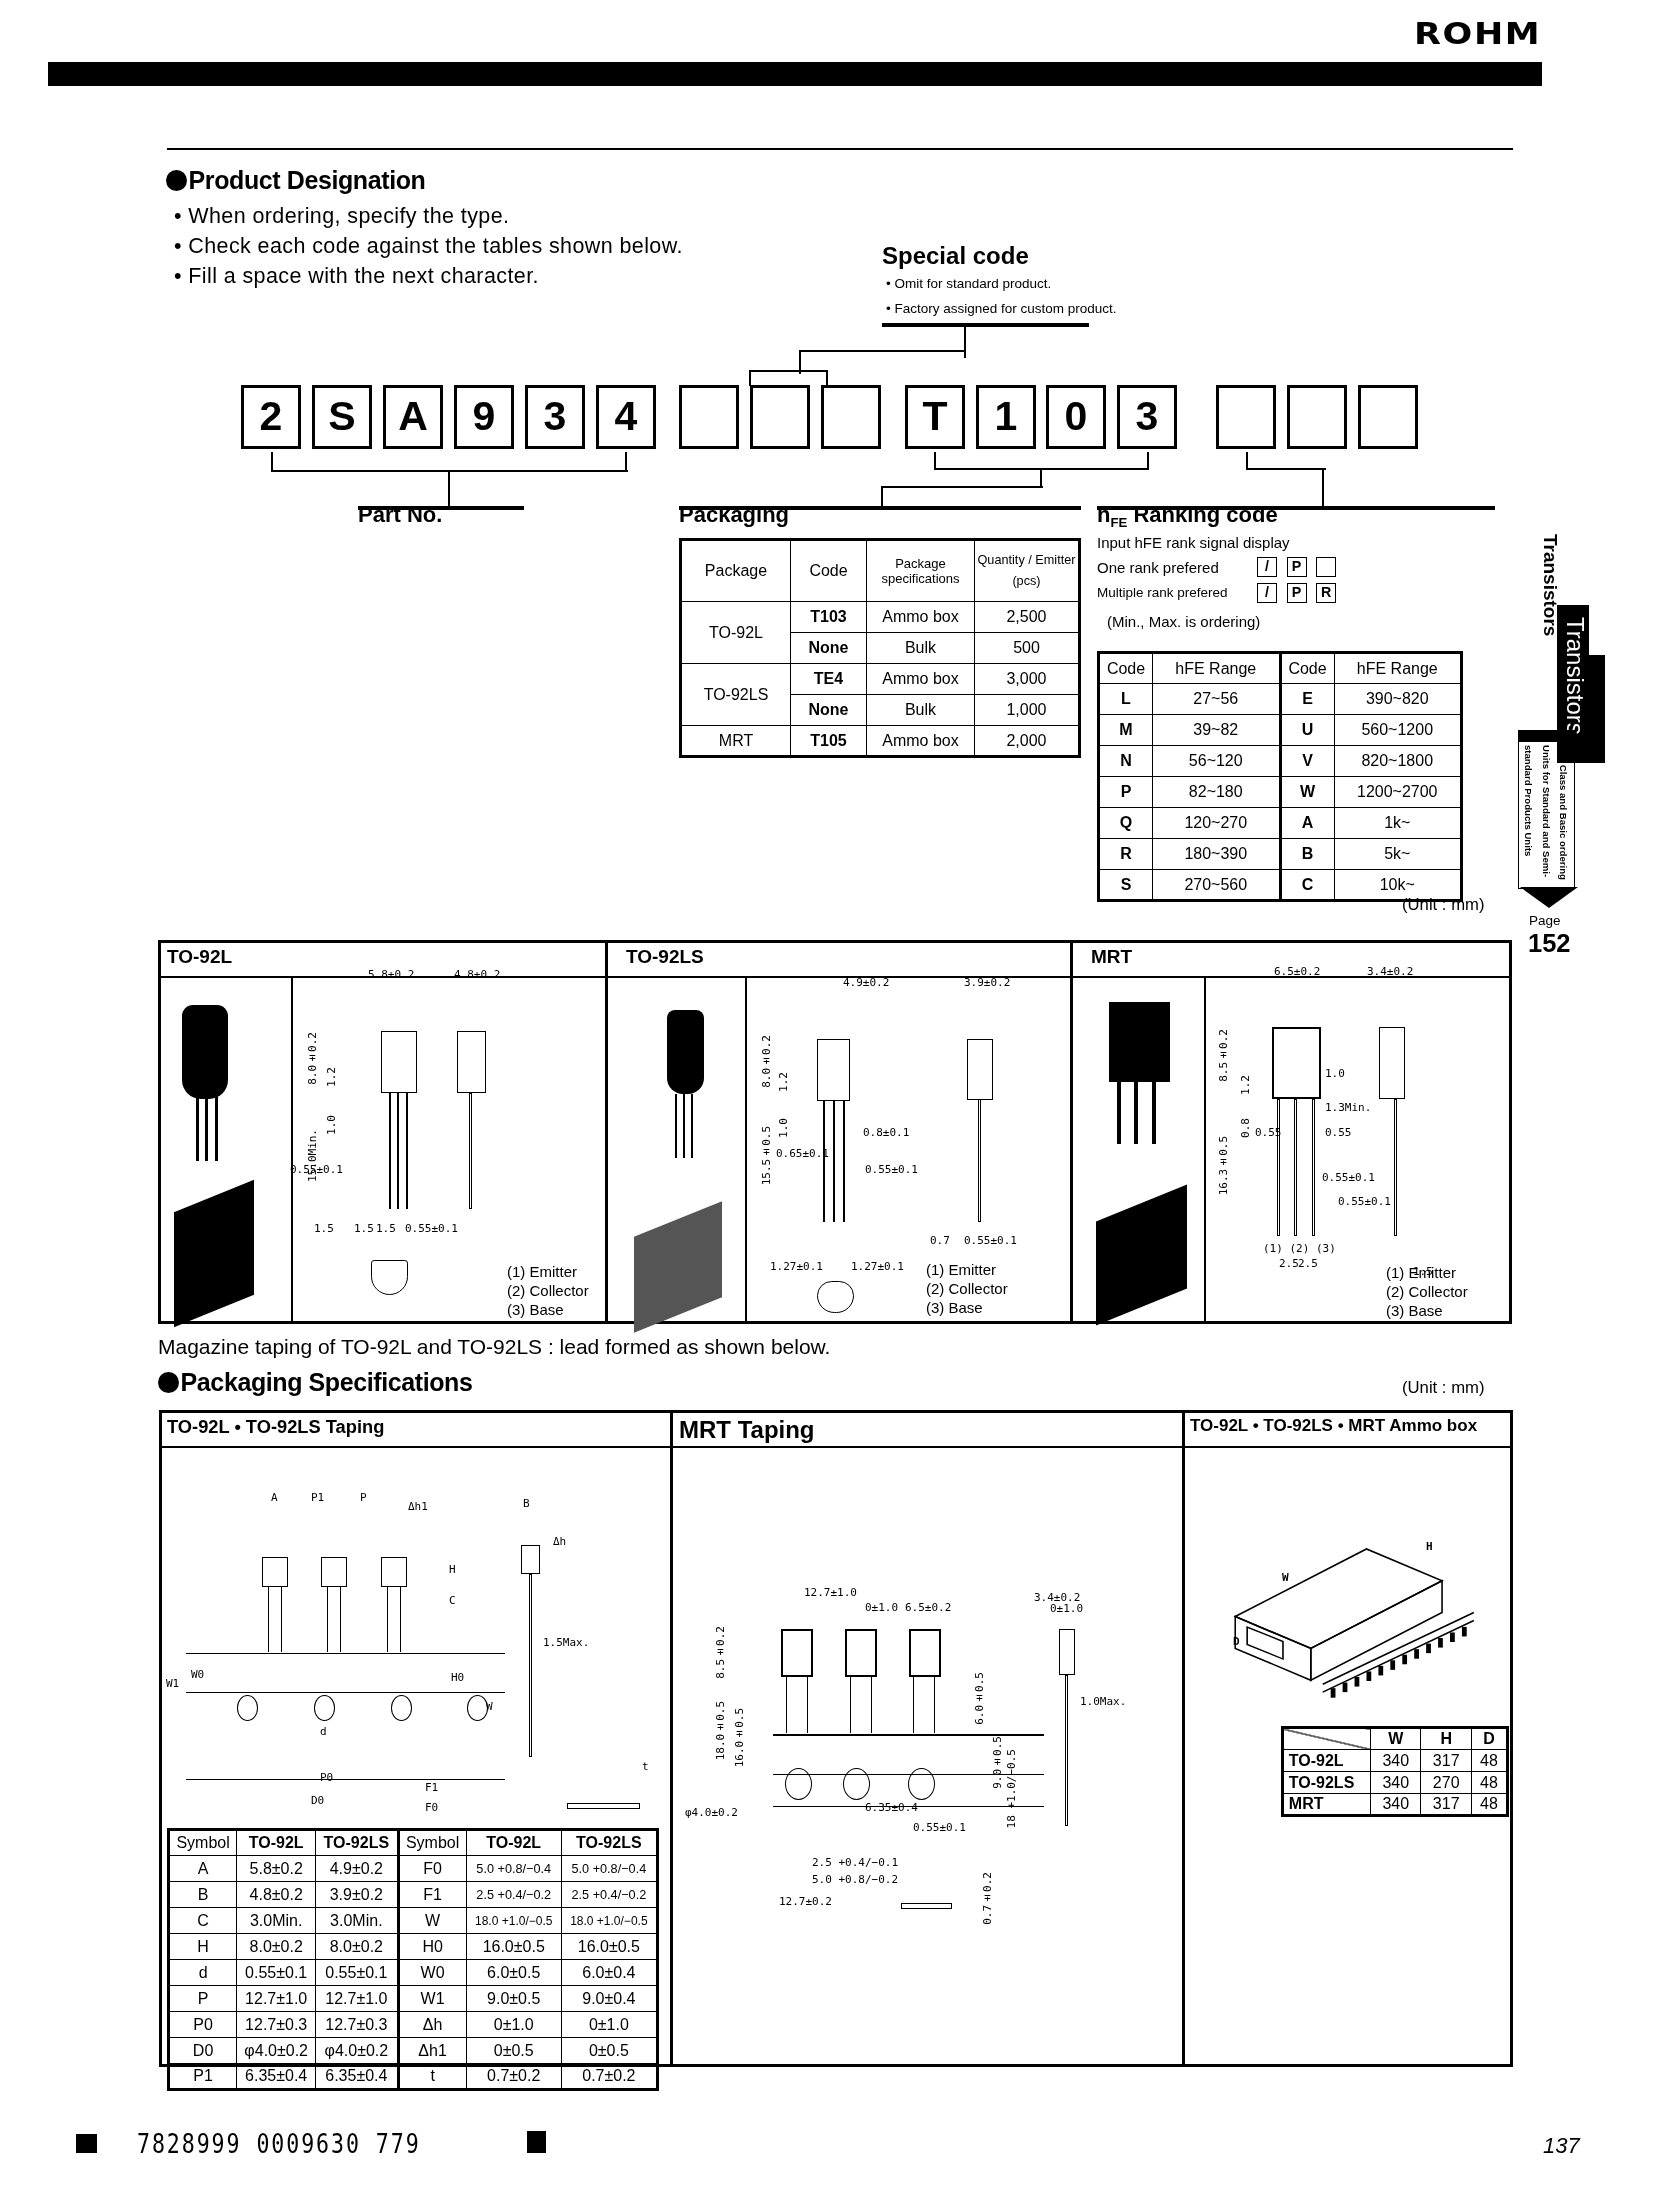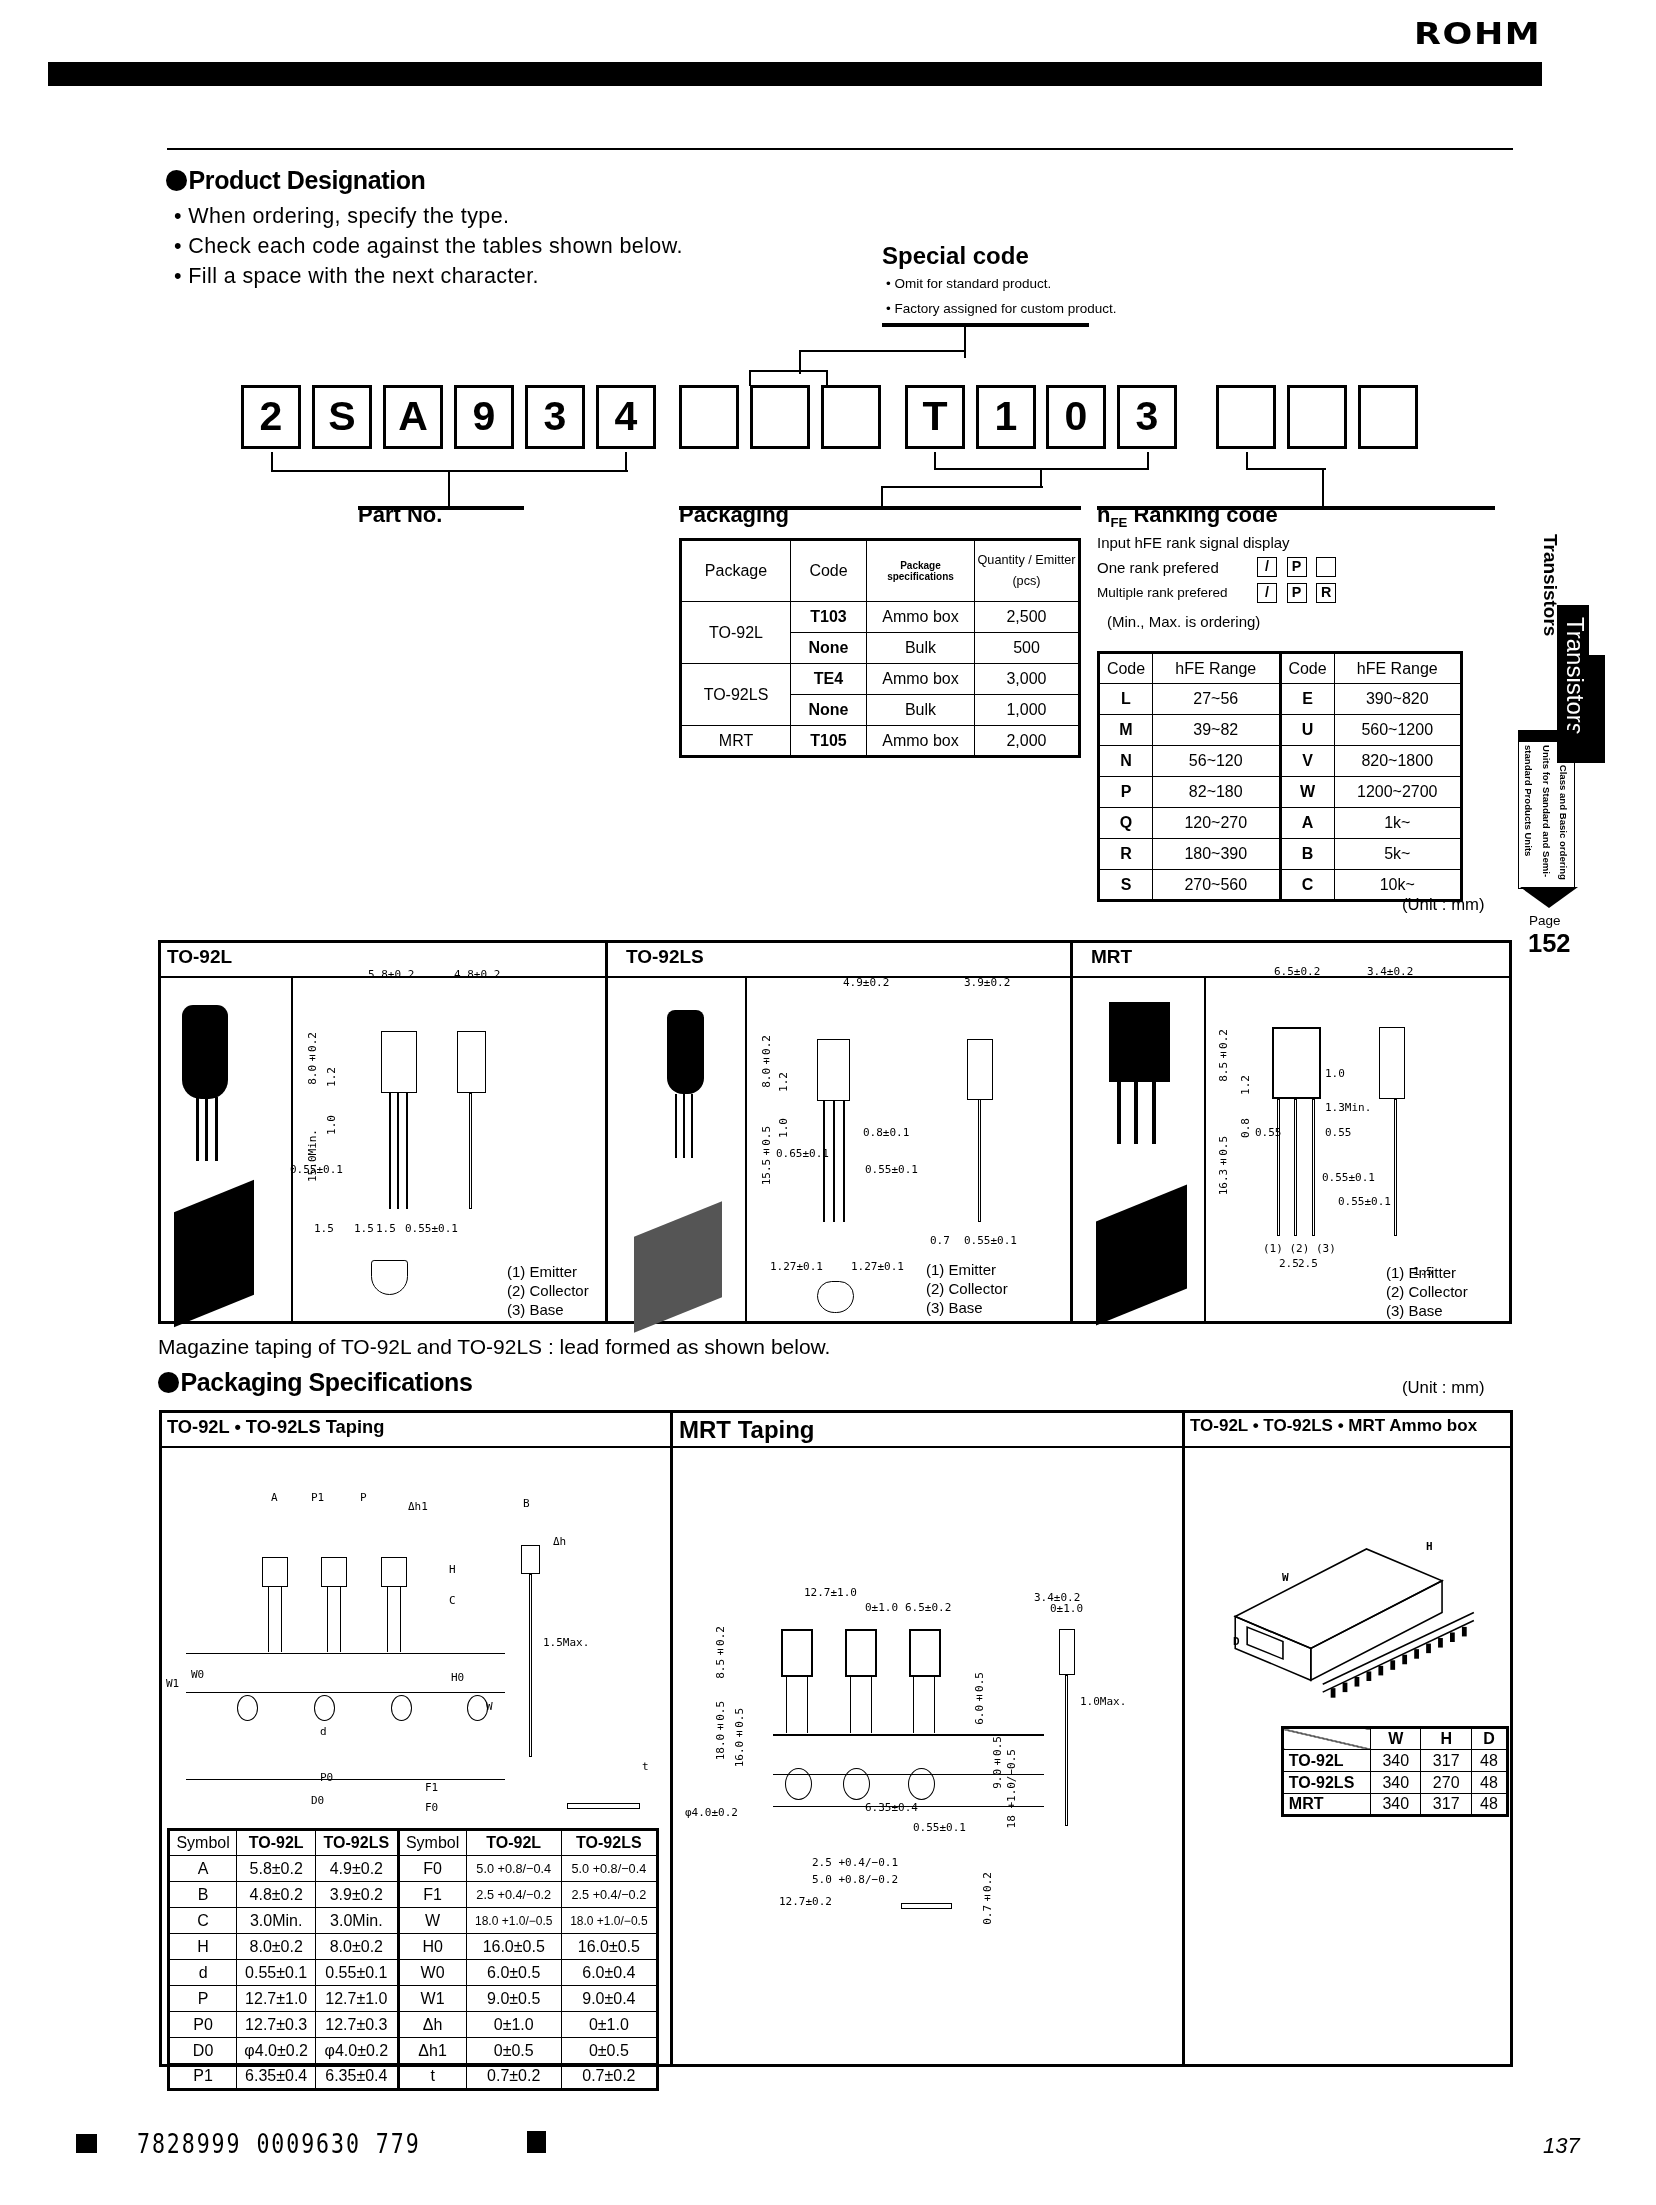--- a/index.html
+++ b/index.html
@@ -129,21 +129,21 @@
   <span>h</span><sub>FE</sub>
   <span>Ranking code</span>
 </div>
 <style></style>
 
 <table class="pkg-table" data-name="packaging-table">
   <tbody>
       <tr style="height:62px;" data-name="table-header-row">
     <td style="width:110px;">Package</td>
     <td style="width:76px;">Code</td>
-    <td style="width:108px; font-size:10px;font-weight:bold;">Package specifications</td>
+    <td style="width:108px; font-size:13px;">Package specifications</td>
     <td style="font-size:12.7px; line-height:21px;"><span>Quantity / Emitter</span><br><span>(pcs)</span></td>
   </tr>
   <tr data-name="table-row">
     <td rowspan="2">TO-92L</td>
     <td class="code">T103</td>
     <td>Ammo box</td>
     <td>2,500</td>
   </tr>
   <tr data-name="table-row">
     <td class="code">None</td>

